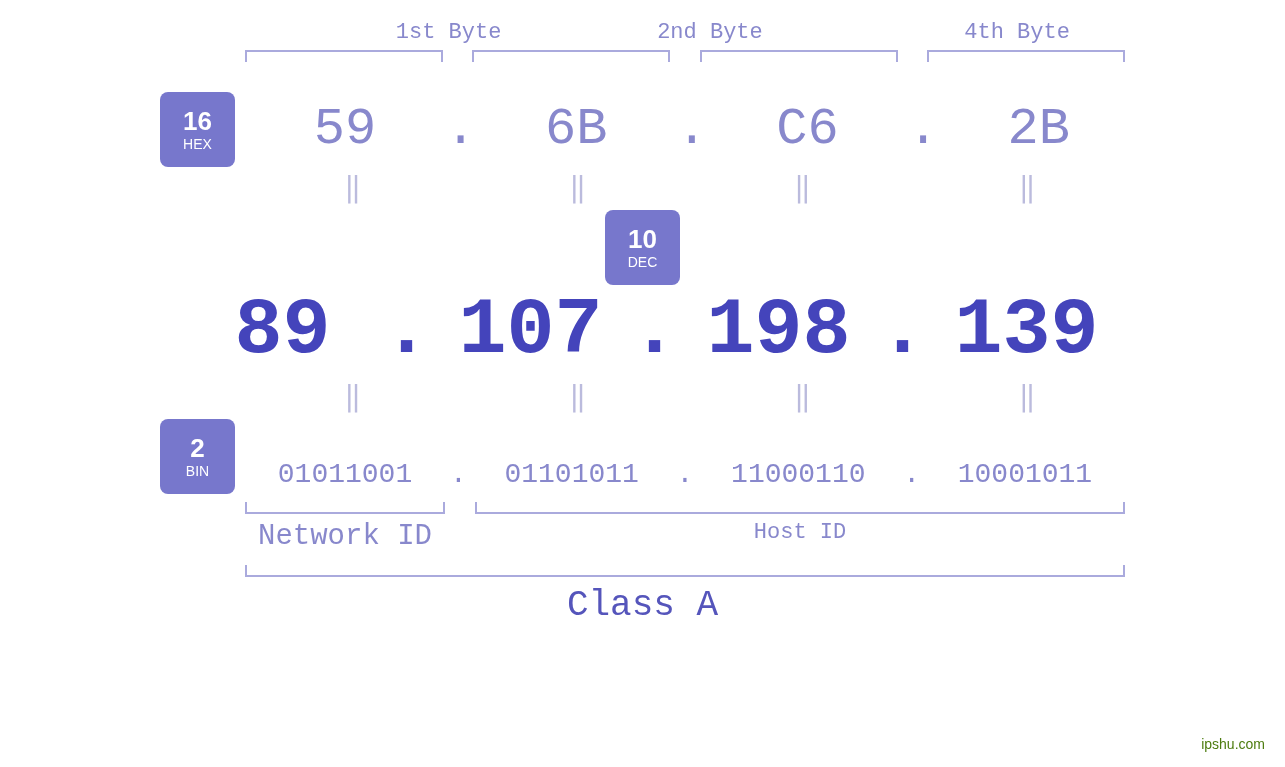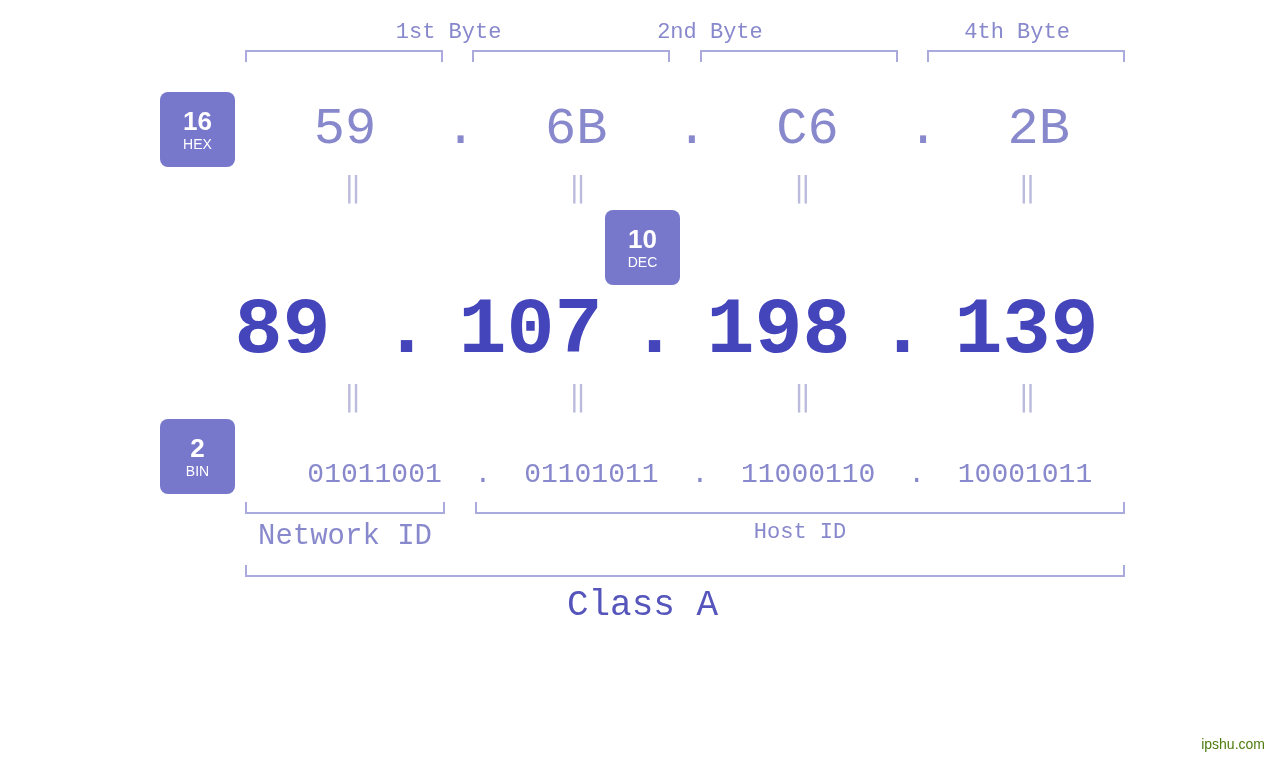--- a/index.html
+++ b/index.html
@@ -213,21 +213,21 @@
     <div class="equals-sign">‖</div>
     <div style="width:30px;"></div>
     <div class="equals-sign">‖</div>
   </div>
 
   <div style="display:flex; align-items:center; width:100%; margin-top:5px;">
     <div class="badge">
       <span class="badge-number">2</span>
       <span class="badge-label">BIN</span>
     </div>
-    <div style="display:flex; align-items:center; flex:1; justify-content:flex-end; padding-left:10px;margin-top:36px;">
+    <div style="display:flex; align-items:center; flex:1; justify-content:space-between; padding-left:10px;margin-top:36px;">
       <div class="byte-value-bin">01011001</div>
       <div class="dot-bin">.</div>
       <div class="byte-value-bin">01101011</div>
       <div class="dot-bin">.</div>
       <div class="byte-value-bin">11000110</div>
       <div class="dot-bin">.</div>
       <div class="byte-value-bin">10001011</div>
     </div>
   </div>
 

